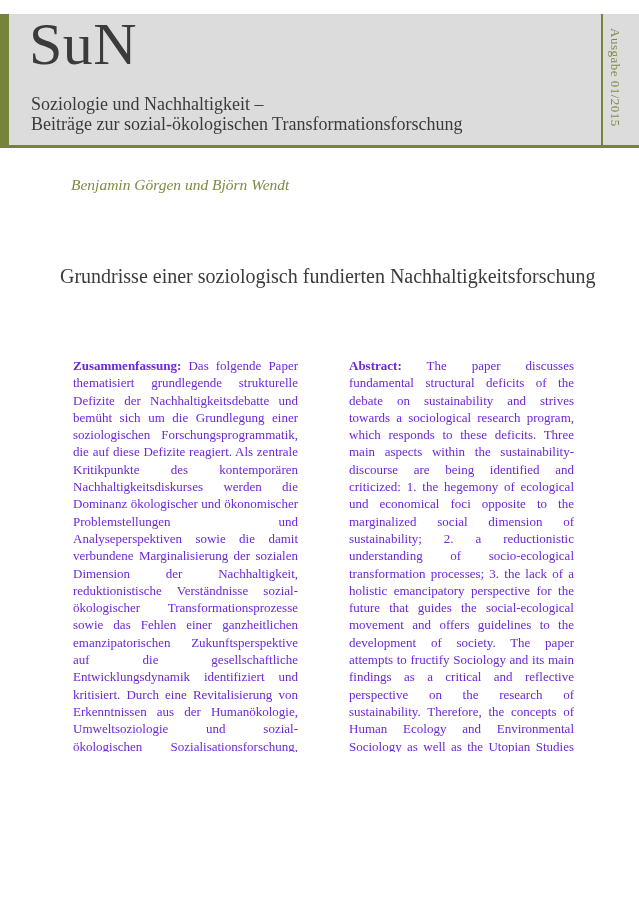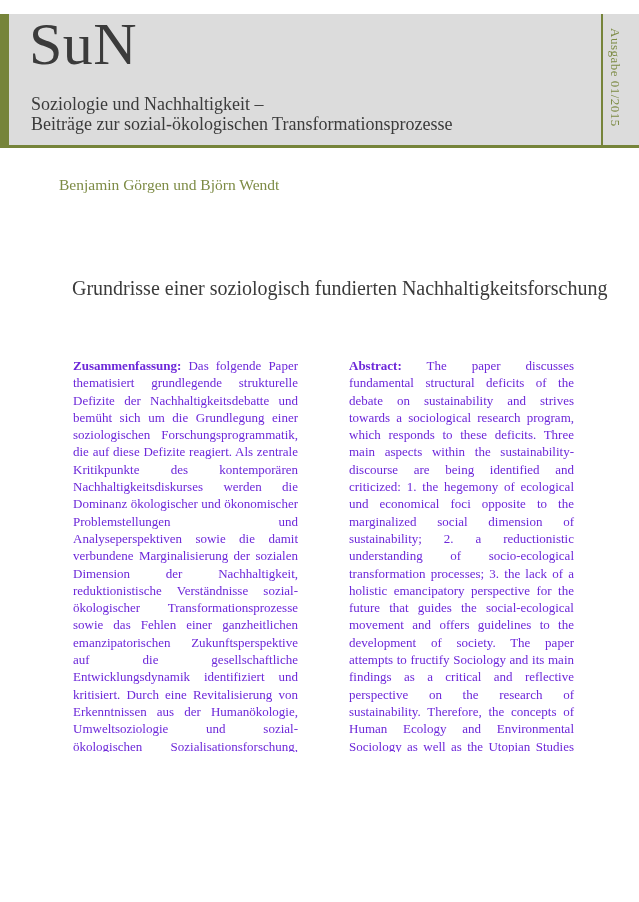--- a/index.html
+++ b/index.html
@@ -62,38 +62,39 @@
   .header-rule {
     position: absolute;
     top: 145px; left: 0;
     width: 639px; height: 3px;
     background: #76843a;
   }
 
   
   .authors {
     position: absolute;
-    top: 176px; left: 59px;
+    top: 176px; left: 71px;
+    font-style: italic;
     font-size: 15.5px;
     color: #7d8b45;
   }
   .title {
     position: absolute;
     top: 219px; left: 55px;
     margin: 0;
     font-size: 27px;
     font-weight: normal;
     color: #3b3b3b;
     letter-spacing: 0.2px;
     white-space: nowrap;
   }
   .subtitle {
     position: absolute;
     top: 261px; left: 56px;
-    margin: 16px;
+    margin: 4px;
     font-size: 20px;
     font-weight: normal;
     color: #3b3b3b;
     white-space: nowrap;
   }
 
   
   .columns {
     position: absolute;
     top: 341px; left: 57px;
@@ -130,21 +131,21 @@
 </head>
 <body>
 
 <div class="page">
 
   <div class="header-band">
     <div class="header-left-bar"></div>
     <div class="logo">SuN</div>
     <div class="header-subtitle">
       <div>Soziologie und Nachhaltigkeit –</div>
-      <div>Beiträge zur sozial-ökologischen Transformationsprozesse</div>
+      <div>Beiträge zur sozial-ökologischen Transformationsforschung</div>
     </div>
     <div class="issue-divider"></div>
     <div class="issue-label">Ausgabe 01/2015</div>
   </div>
   <div class="header-rule"></div>
 
   <div class="authors">Benjamin Görgen und Björn Wendt</div>
   <h2 class="subtitle">Grundrisse einer soziologisch fundierten Nachhaltigkeitsforschung</h2>
 
   <div class="columns">

